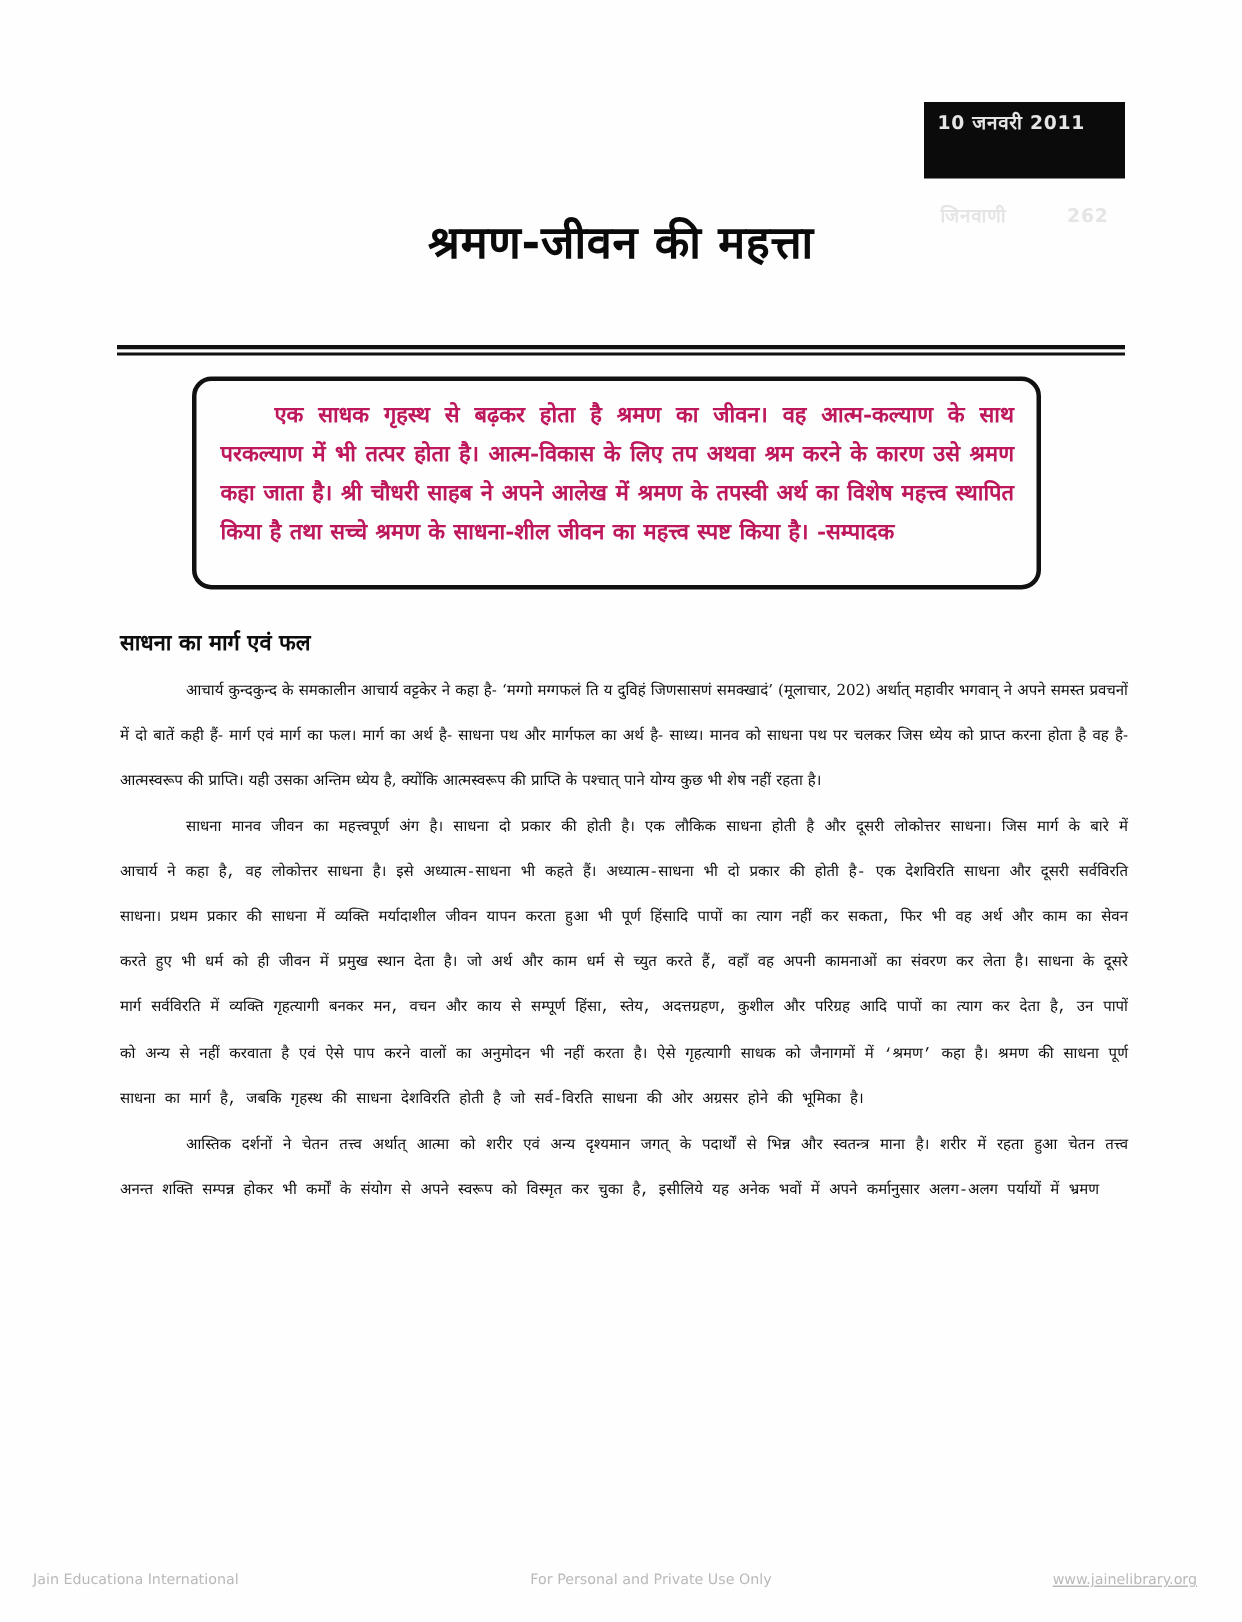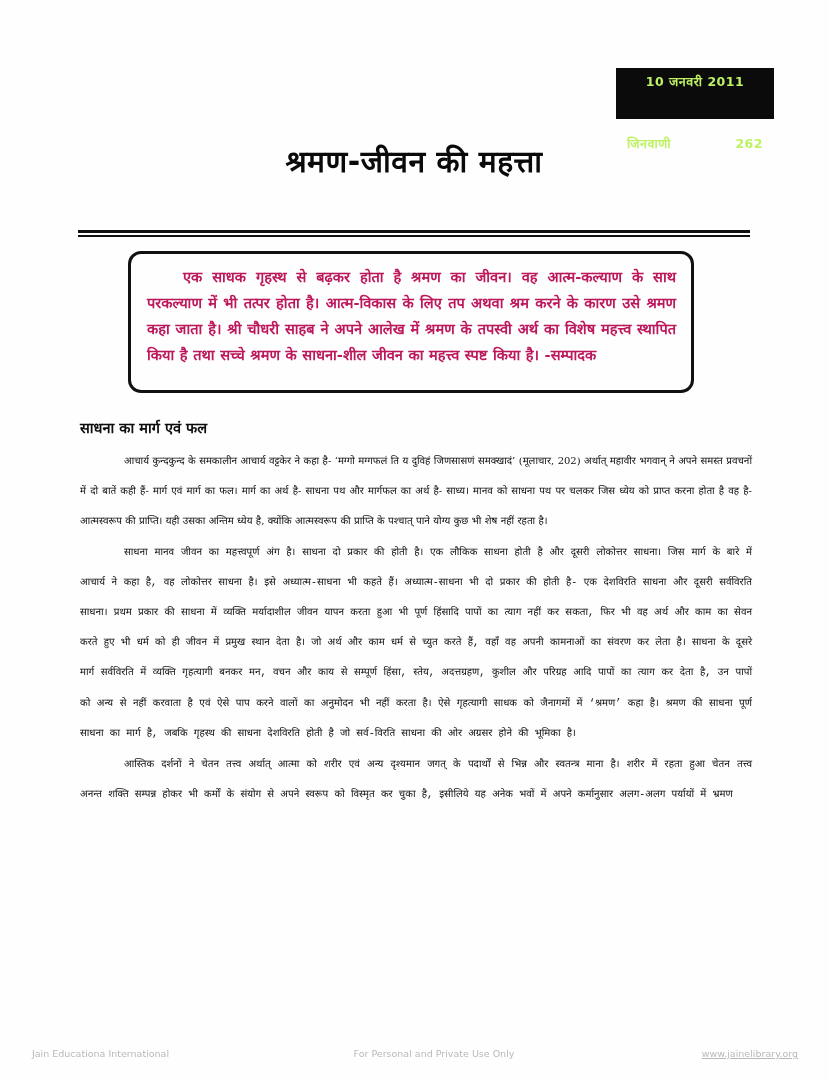--- a/index.html
+++ b/index.html
@@ -18,26 +18,26 @@
     width: 828px;
     height: 1081px;
     background: #fefefe;
   }
 
   
   .issue-stamp {
     position: absolute;
     left: 616px;
     top: 68px;
-    width: 158px;
+    width: 134px;
     height: 51px;
     background: #0b0b0b;
-    color: #bef264;
+    color: #e5e5e5;
     padding: 5px 9px 4px 9px;
-    text-align: center;
+    text-align: left;
     font-family: "DejaVu Sans", "Liberation Sans", sans-serif;
     letter-spacing: 0.5px;
   }
   .issue-stamp .line1 {
     font-size: 12.5px;
     font-weight: bold;
     line-height: 17px;
     white-space: nowrap;
   }
   .issue-stamp .line2 {
@@ -143,21 +143,21 @@
     position: absolute;
     left: 0;
     bottom: 22px;
     width: 828px;
     display: flex;
     align-items: center;
     font-family: "DejaVu Sans", "Liberation Sans", sans-serif;
     font-size: 9.5px;
     color: #b9b9b9;
   }
-  .footer .f-left   { width: 300px; padding-left: 32px; text-align: left; }
+  .footer .f-left   { width: 300px; padding-left: 22px; text-align: left; }
   .footer .f-center { flex: 1; text-align: center; }
   .footer .f-right  { width: 260px; padding-right: 30px; text-align: right; text-decoration: underline; }
 </style>
 </head>
 <body>
 
 <div class="page">
 
   <div class="issue-stamp">
     <div class="line1">10 जनवरी 2011</div>

